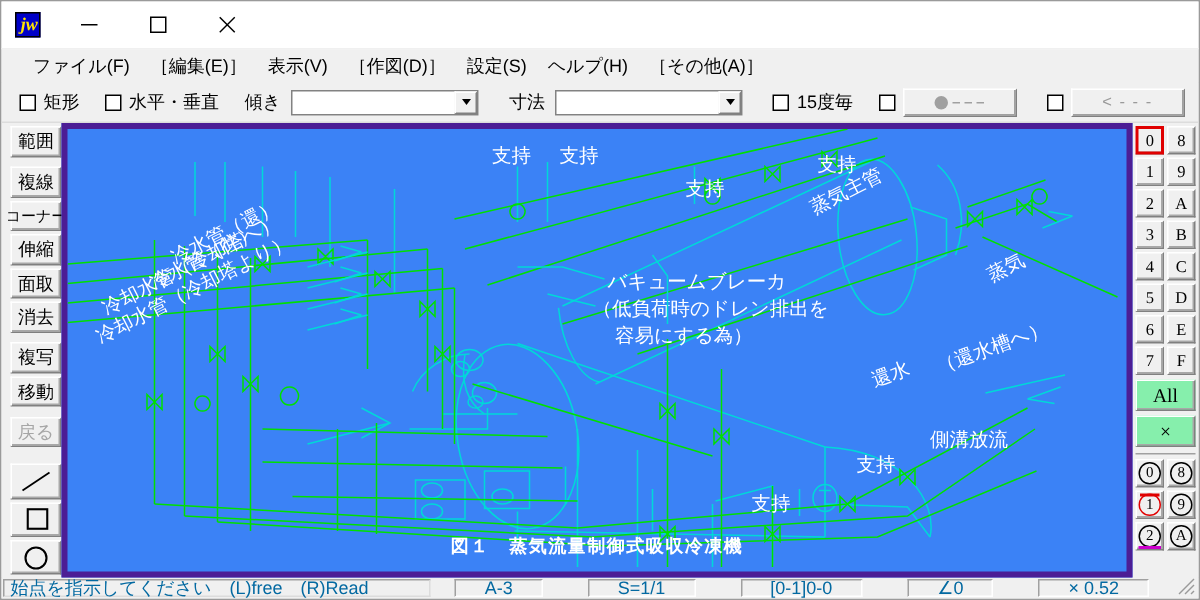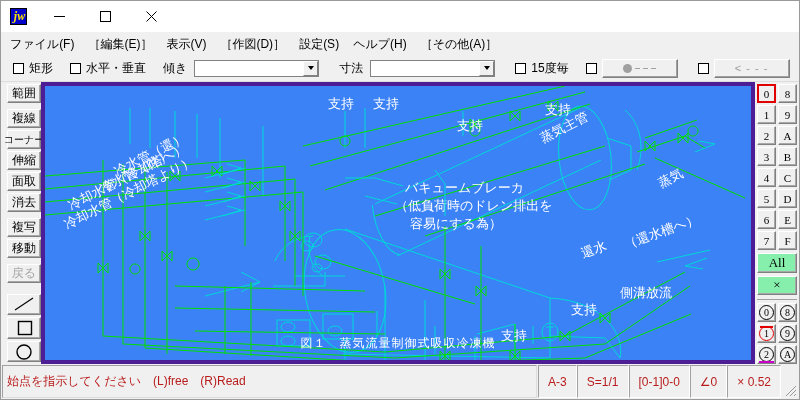--- a/index.html
+++ b/index.html
@@ -32,21 +32,21 @@
     line-height:17px;font-family:"Liberation Serif",serif;
   }
   .title-text{font-size:13px;color:#000;flex:1 1 auto;}
   .wbtns{display:flex;height:31px;}
   .wbtn{width:46px;height:31px;display:flex;align-items:center;justify-content:center;}
   .wbtn svg{display:block;}
 
   
   .menubar{
     height:22px;display:flex;align-items:center;flex:0 0 auto;
-    background:#f0f0f0;padding-left:2px;
+    background:#f0f0f0;padding-left:14px;
   }
   .menu-item{
     font-size:12px;color:#000;padding:2px 7px;white-space:nowrap;
   }
 
   
   .toolbar{
     height:26px;flex:0 0 auto;display:flex;align-items:center;
     background:#f0f0f0;padding-left:12px;gap:0px;
     border-bottom:1px solid #dcdcdc;
@@ -109,21 +109,21 @@
   .lbtn.icon svg{display:block;}
 
   
   .canvas{
     flex:1 1 auto;background:#3b82f6;position:relative;overflow:hidden;
     border:4px solid #4c1d95;box-sizing:border-box;
   }
   .canvas svg{display:block;position:absolute;left:0;top:0;}
   .cap{
     position:absolute;left:0;right:0;bottom:8px;text-align:center;
-    color:#fff;font-size:12px;letter-spacing:1px;
+    color:#fff;font-size:12px;letter-spacing:1px;font-weight:bold;
   }
 
   
   .rightbar{
     width:44px;flex:0 0 auto;background:#f0f0f0;
     display:flex;flex-direction:column;align-items:center;
     padding-top:2px;box-sizing:border-box;
   }
   .lay-grid{display:grid;grid-template-columns:19px 19px;gap:2px;}
   .lay{
@@ -152,31 +152,31 @@
     border:1px solid #f0f0f0;border-top-color:#fff;border-left-color:#fff;
     border-right-color:#808080;border-bottom-color:#808080;
     box-shadow:inset -1px -1px 0 #a8a8a8;
     display:flex;align-items:center;justify-content:center;
     font-size:13px;color:#000;font-family:"Liberation Serif",serif;
   }
   .rsep{width:40px;height:1px;background:#a0a0a0;margin:4px 0 3px 0;}
 
   
   .statusbar{
-    height:35px;flex:0 0 auto;display:flex;align-items:stretch;
-    background:#f0f0f0;font-size:12px;color:#b91c1c;
+    height:14px;flex:0 0 auto;display:flex;align-items:stretch;
+    background:#f0f0f0;font-size:12px;color:#0369a1;
   }
   .st-msg{
     flex:1 1 auto;display:flex;align-items:center;padding-left:4px;
     border:1px solid #dcdcdc;border-top-color:#a0a0a0;border-left-color:#a0a0a0;
     box-sizing:border-box;margin:1px 1px 1px 1px;
   }
   .st-cell{
     display:flex;align-items:center;justify-content:center;
-    padding:0 9px;box-sizing:border-box;margin:1px 0;
+    padding:0 19px;box-sizing:border-box;margin:1px 15px;
     border-left:1px solid #a0a0a0;border-top:1px solid #a0a0a0;
     border-right:1px solid #fff;border-bottom:1px solid #fff;
     white-space:nowrap;
   }
   .st-grip{width:16px;display:flex;align-items:flex-end;justify-content:flex-end;padding:0 2px 2px 0;}
 </style>
 </head>
 <body>
 
 <div class="window">

